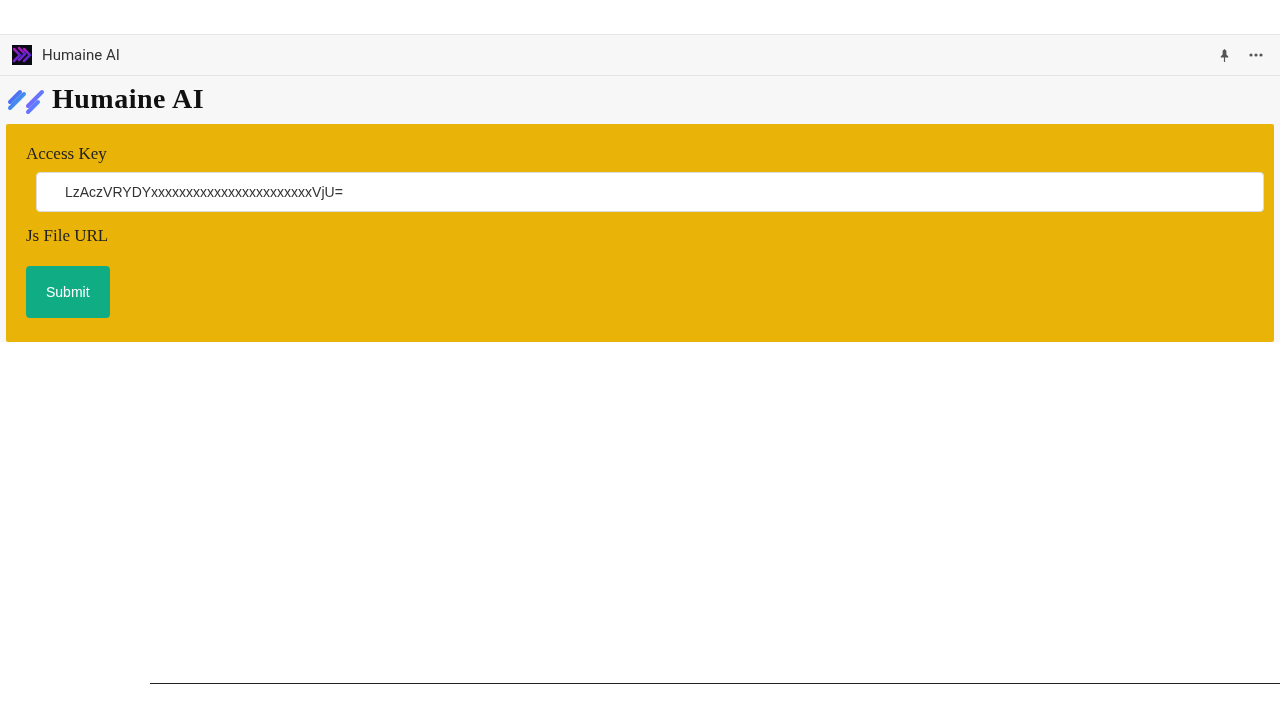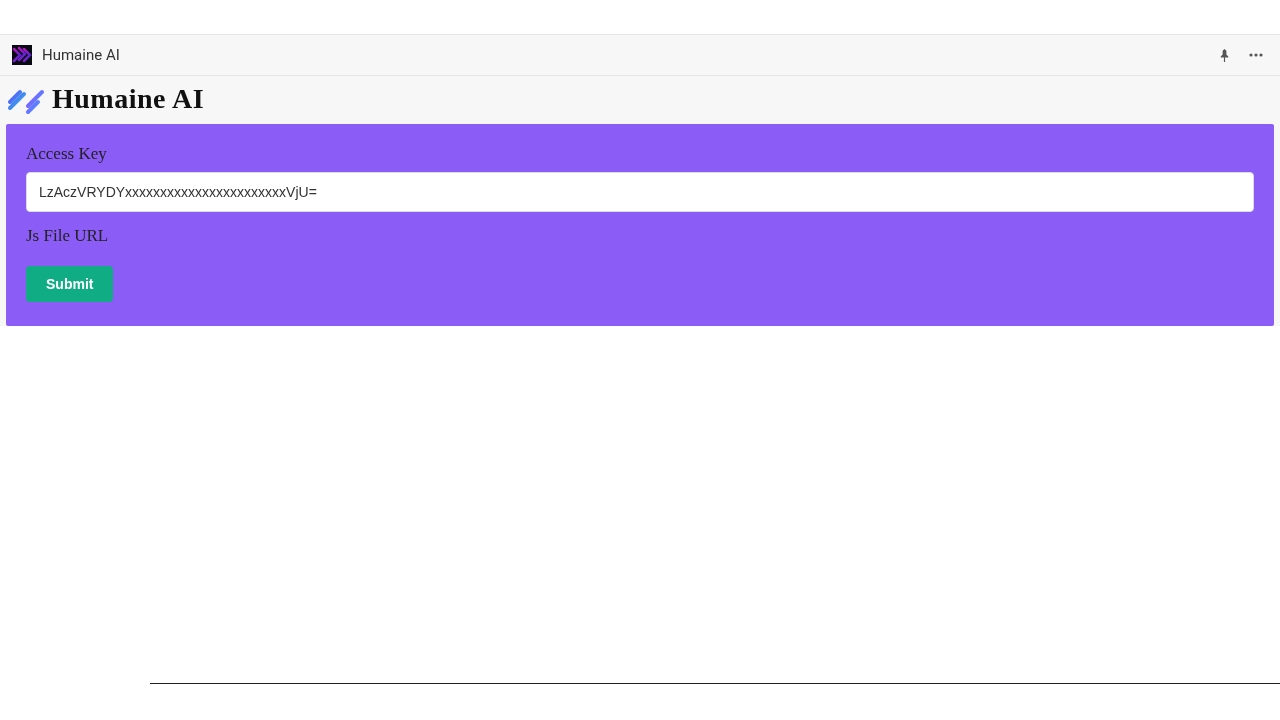--- a/index.html
+++ b/index.html
@@ -29,50 +29,50 @@
     .brand {
       display: flex;
       align-items: center;
       gap: 6px;
       padding: 6px 6px 8px 6px;
     }
     .brand .logo { width: 40px; height: 34px; }
     .brand .brand-text { font-size: 28px; font-weight: 600; color: #111; font-family: Georgia, "Times New Roman", serif; letter-spacing: 0.5px; }
 
     .form-card {
-      background: #8b5cf6;
+      background: #eab308;
       margin: 0 6px 6px 6px;
       padding: 20px 20px 24px 20px;
       border-radius: 2px;
     }
 
     .field { margin-bottom: 14px; }
     .field-label { font-size: 17px; color: #222; font-family: Georgia, "Times New Roman", serif; margin-bottom: 8px; display: block; }
     .field-input {
       width: 100%;
       height: 40px;
-      padding: 8px 12px;
+      padding: 8px 28px;
       font-size: 14px;
       color: #333;
       background: #fff;
       border: 1px solid #ddd;
       border-radius: 4px;
       font-family: -apple-system, Arial, sans-serif;
+      margin-left: 10px;
     }
 
     .submit-btn {
       background: #10ac84;
       color: #fff;
       border: none;
-      padding: 10px 20px;
+      padding: 18px 20px;
       font-size: 14px;
       border-radius: 4px;
       cursor: pointer;
       margin-top: 6px;
-      font-weight: bold;
     }
 
     .footer-line {
       position: absolute;
       bottom: 36px;
       left: 150px;
       right: 0;
       height: 1px;
       background: #222;
     }

